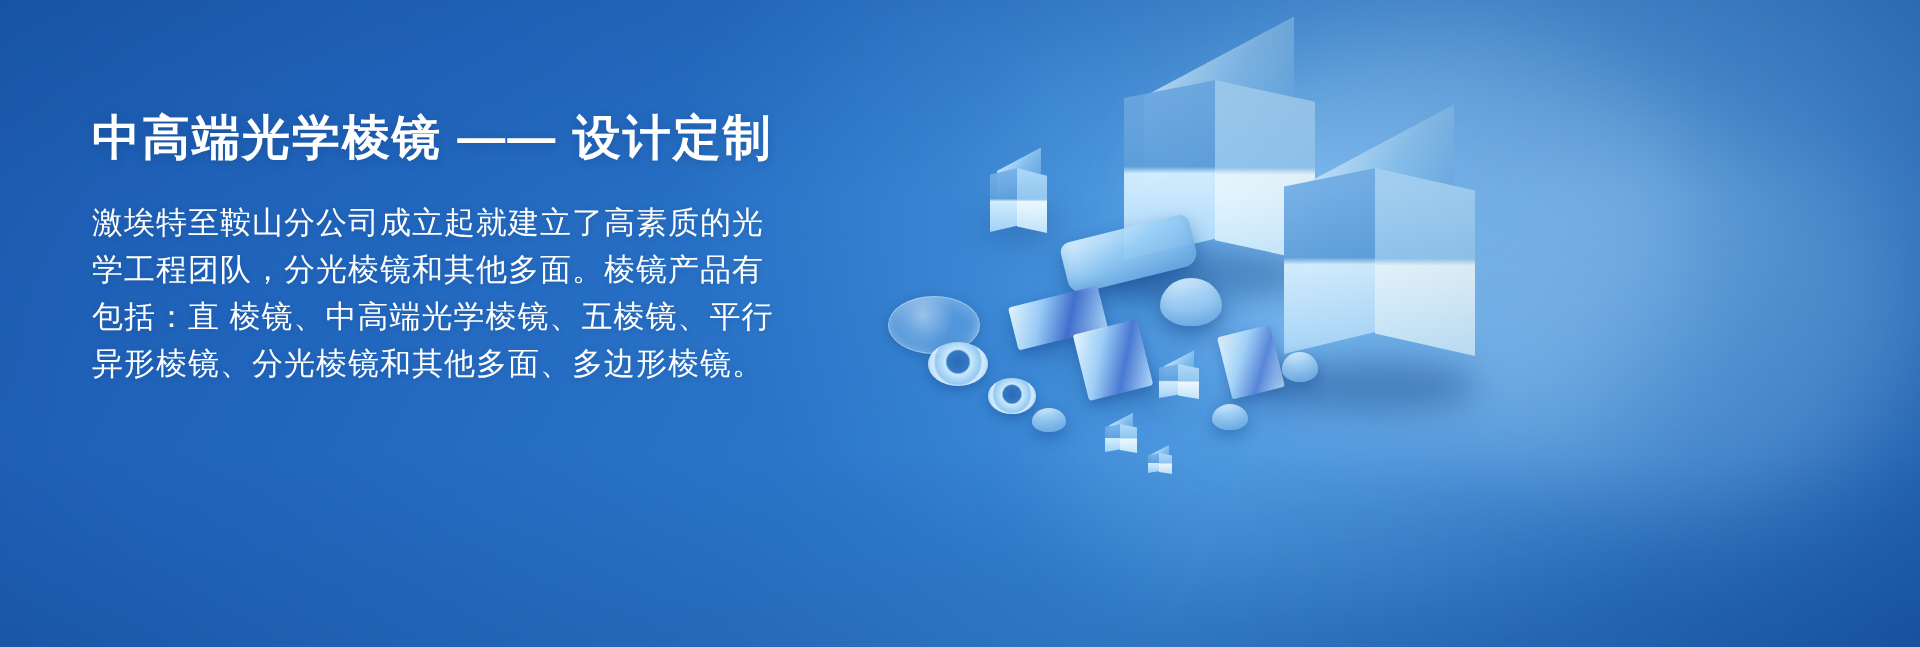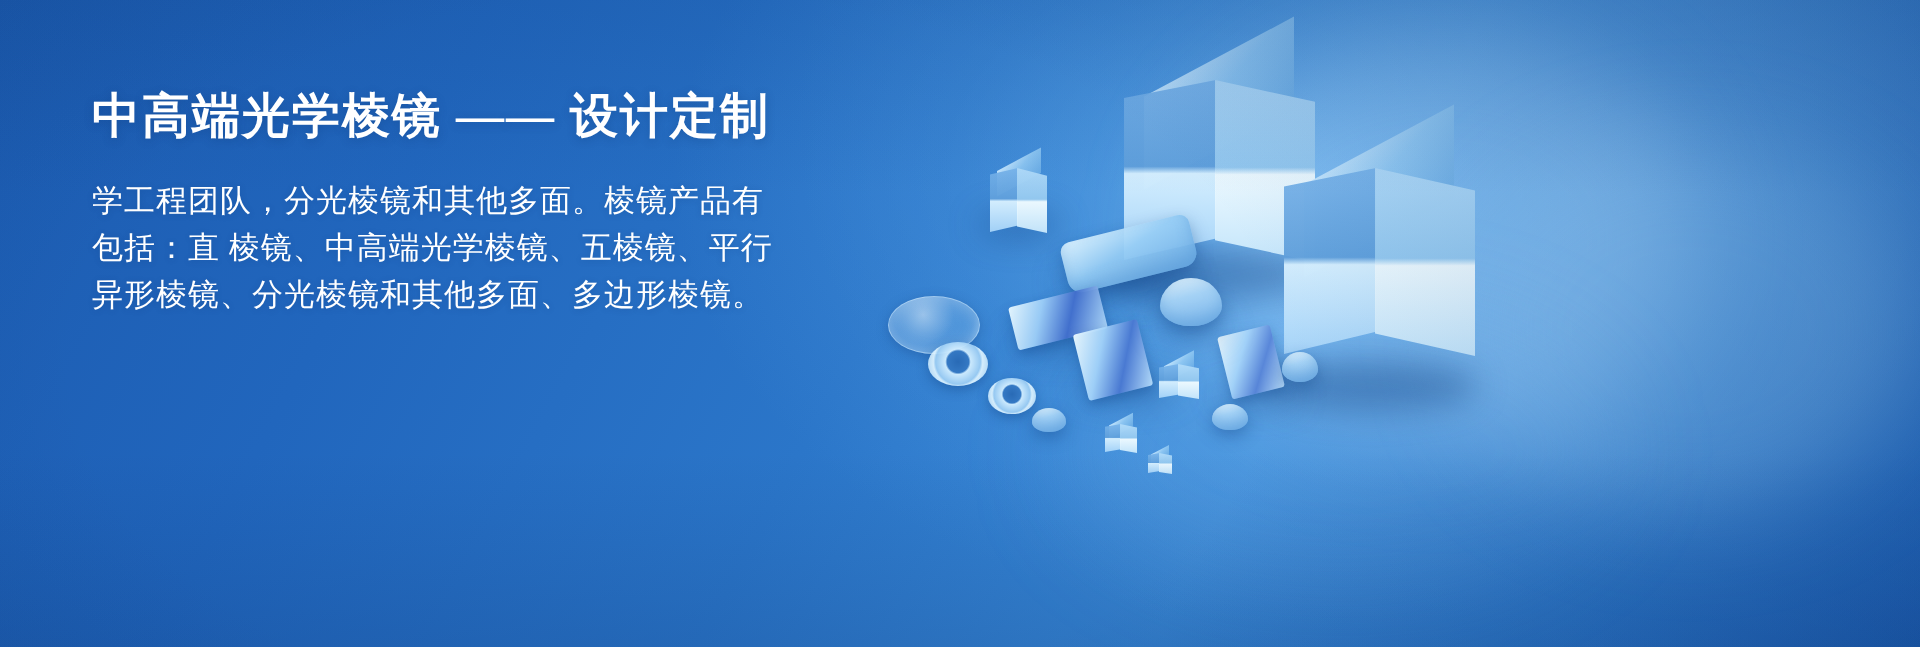--- a/index.html
+++ b/index.html
@@ -41,23 +41,22 @@
     filter: blur(48px);
   }
   .glow-a { left: 1180px; top: 30px;  width: 520px; height: 420px; background: rgba(175,220,255,0.36); }
   .glow-b { left: 1460px; top: 140px; width: 460px; height: 380px; background: rgba(150,205,250,0.30); }
   .glow-c { left: 1060px; top: 300px; width: 560px; height: 300px; background: rgba(120,185,240,0.18); }
 
   
   #text-col {
     position: absolute;
     left: 92px;
-    top: 90px;
+    top: 112px;
     width: 720px;
-    font-family: Liberation Serif, serif;
   }
   #headline {
     font-size: 48px;
     font-weight: bold;
     color: #ffffff;
     letter-spacing: 2px;
     line-height: 1.1;
     white-space: nowrap;
     text-shadow: 0 2px 10px rgba(10,50,110,0.28);
   }
@@ -214,19 +213,20 @@
     <div class="dome" style="left:1212px; top:404px; width:36px; height:26px;"></div>
     <div class="dome" style="left:1282px; top:352px; width:36px; height:30px;"></div>
 
   </div>
 
   <div id="vignette"></div>
 
   <div id="text-col">
     <div id="headline">中高端光学棱镜 —— 设计定制</div>
     <div id="paragraph">
+      <span class="ln">激埃特至鞍山分公司成立起就建立了高素质的光</span>
       <span class="ln">学工程团队，分光棱镜和其他多面。棱镜产品有</span>
       <span class="ln">包括：直  棱镜、中高端光学棱镜、五棱镜、平行</span>
       <span class="ln">异形棱镜、分光棱镜和其他多面、多边形棱镜。</span>
     </div>
   </div>
 
 </div>
 
 </body></html>

